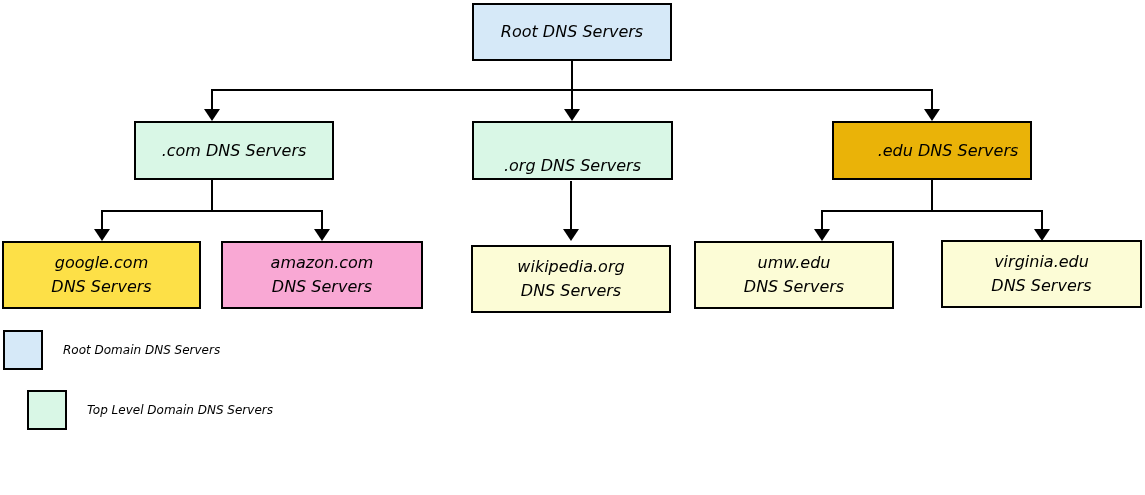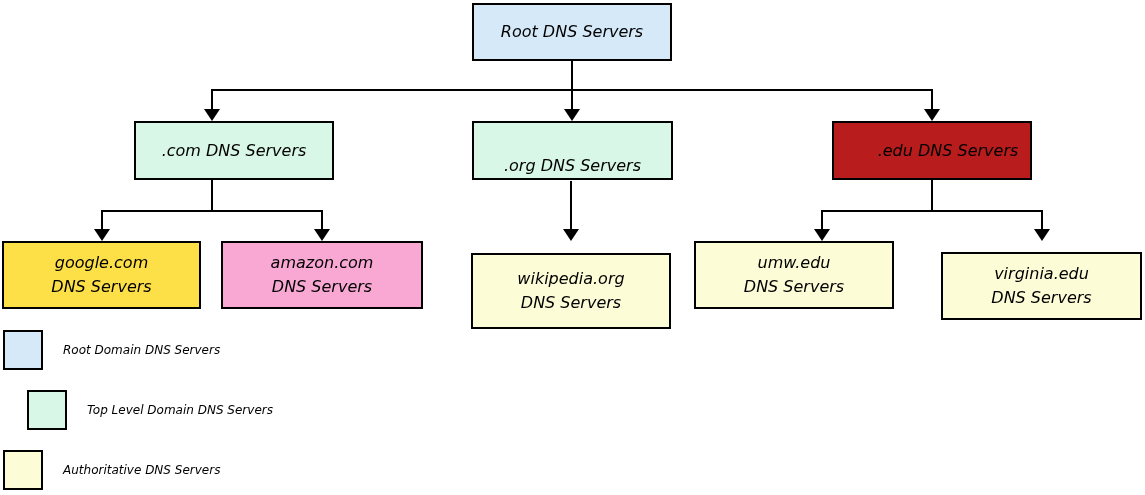--- a/index.html
+++ b/index.html
@@ -27,23 +27,23 @@
     font-size: 16px;
     line-height: 24px;
     white-space: nowrap;
   }
   .n-root      { left: 472px; top: 3px;   width: 200px; height: 58px; }
   .n-com       { left: 112px; top: 121px; width: 200px; height: 59px; margin-left: 22px; }
   .n-org       { left: 472px; top: 121px; width: 201px; height: 59px; justify-content: flex-end; }
   .n-edu       { left: 832px; top: 121px; width: 200px; height: 59px; }
   .n-google    { left: 2px;   top: 241px; width: 199px; height: 68px; }
   .n-amazon    { left: 221px; top: 241px; width: 202px; height: 68px; }
-  .n-wikipedia { left: 471px; top: 253px; width: 200px; height: 76px; }
+  .n-wikipedia { left: 471px; top: 245px; width: 200px; height: 68px; }
   .n-umw       { left: 694px; top: 241px; width: 200px; height: 68px; }
-  .n-virginia  { left: 941px; top: 252px; width: 201px; height: 68px; }
+  .n-virginia  { left: 941px; top: 240px; width: 201px; height: 68px; }
   
   .line { position: absolute; background: #000000; }
   .vline { width: 2px; }
   .hline { height: 2px; }
   .arrow-down {
     position: absolute;
     width: 0; height: 0;
     border-left: 8px solid transparent;
     border-right: 8px solid transparent;
     border-top: 12px solid #000000;
@@ -129,21 +129,21 @@
   <div class="node n-root" style="background-color: rgb(214, 233, 248);">
     <span>Root DNS Servers</span>
   </div>
 
   <div class="node n-com" style="background-color: rgb(217, 247, 230);">
     <span>.com DNS Servers</span>
   </div>
   <div class="node n-org" style="background-color: rgb(217, 247, 230);">
     <span>.org DNS Servers</span>
   </div>
-  <div class="node n-edu" style="background-color: #b91c1c; padding-left: 32px;">
+  <div class="node n-edu" style="background-color: #eab308; padding-left: 32px;">
     <span>.edu DNS Servers</span>
   </div>
 
   <div class="node n-google" style="background-color: #fde047;">
     <span>google.com</span>
     <span>DNS Servers</span>
   </div>
   <div class="node n-amazon" style="background-color: #f9a8d4;">
     <span>amazon.com</span>
     <span>DNS Servers</span>
@@ -162,18 +162,14 @@
   </div>
 
   <div class="legend-row lg-1">
     <div class="legend-swatch" style="background-color: rgb(214, 233, 248);"></div>
     <div class="legend-label">Root Domain DNS Servers</div>
   </div>
   <div class="legend-row lg-2">
     <div class="legend-swatch" style="background-color: rgb(217, 247, 230);"></div>
     <div class="legend-label">Top Level Domain DNS Servers</div>
   </div>
-  <div class="legend-row lg-3">
-    <div class="legend-swatch" style="background-color: rgb(252, 252, 214);"></div>
-    <div class="legend-label">Authoritative DNS Servers</div>
-  </div>
 
 </div>
 
 </body></html>

